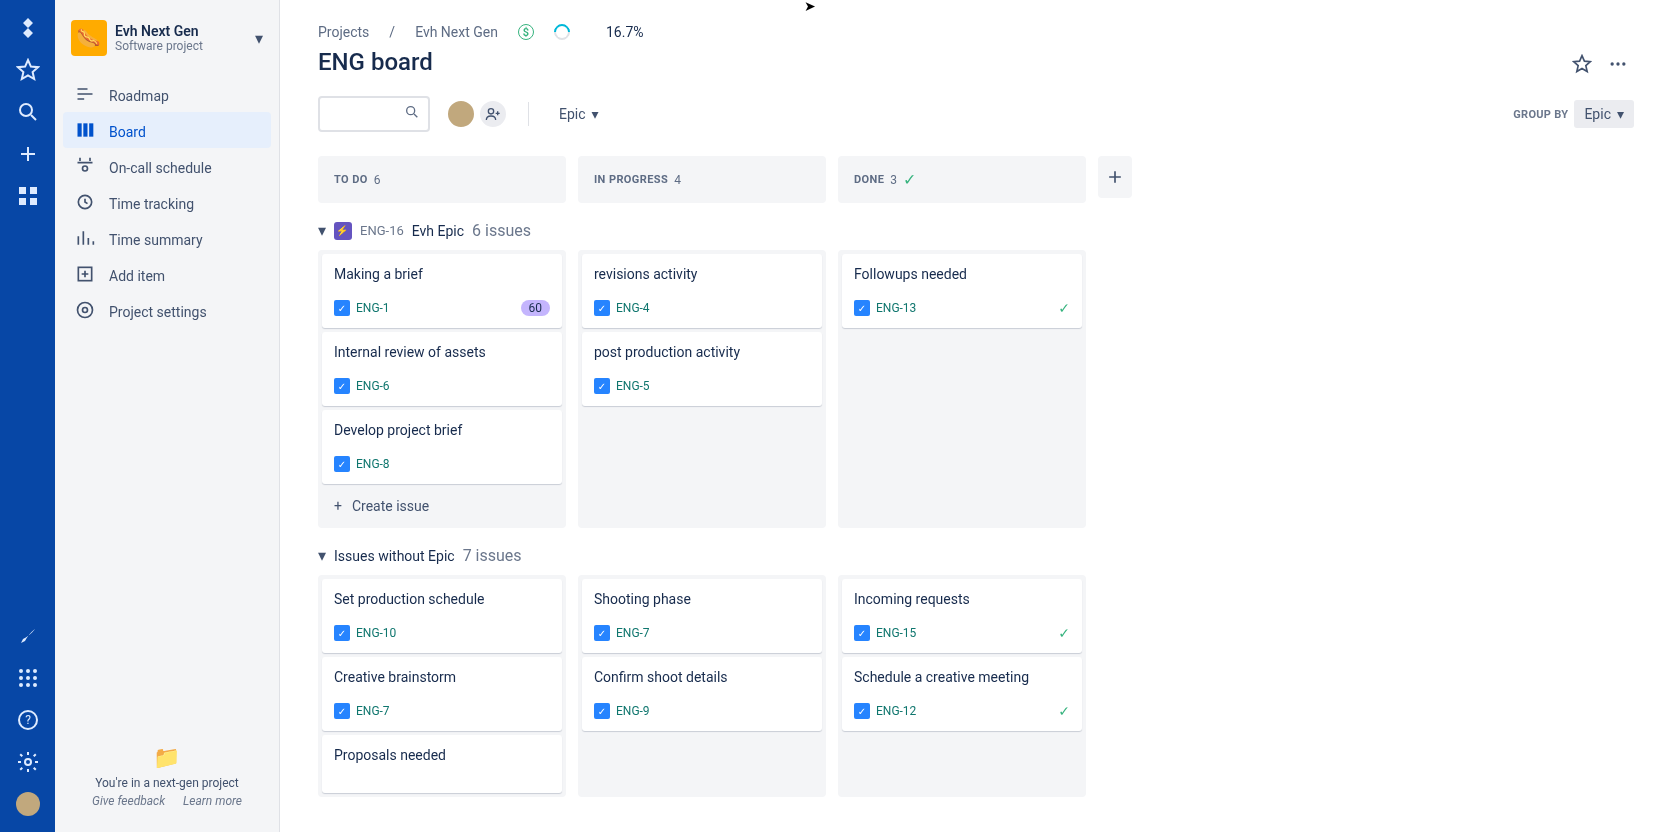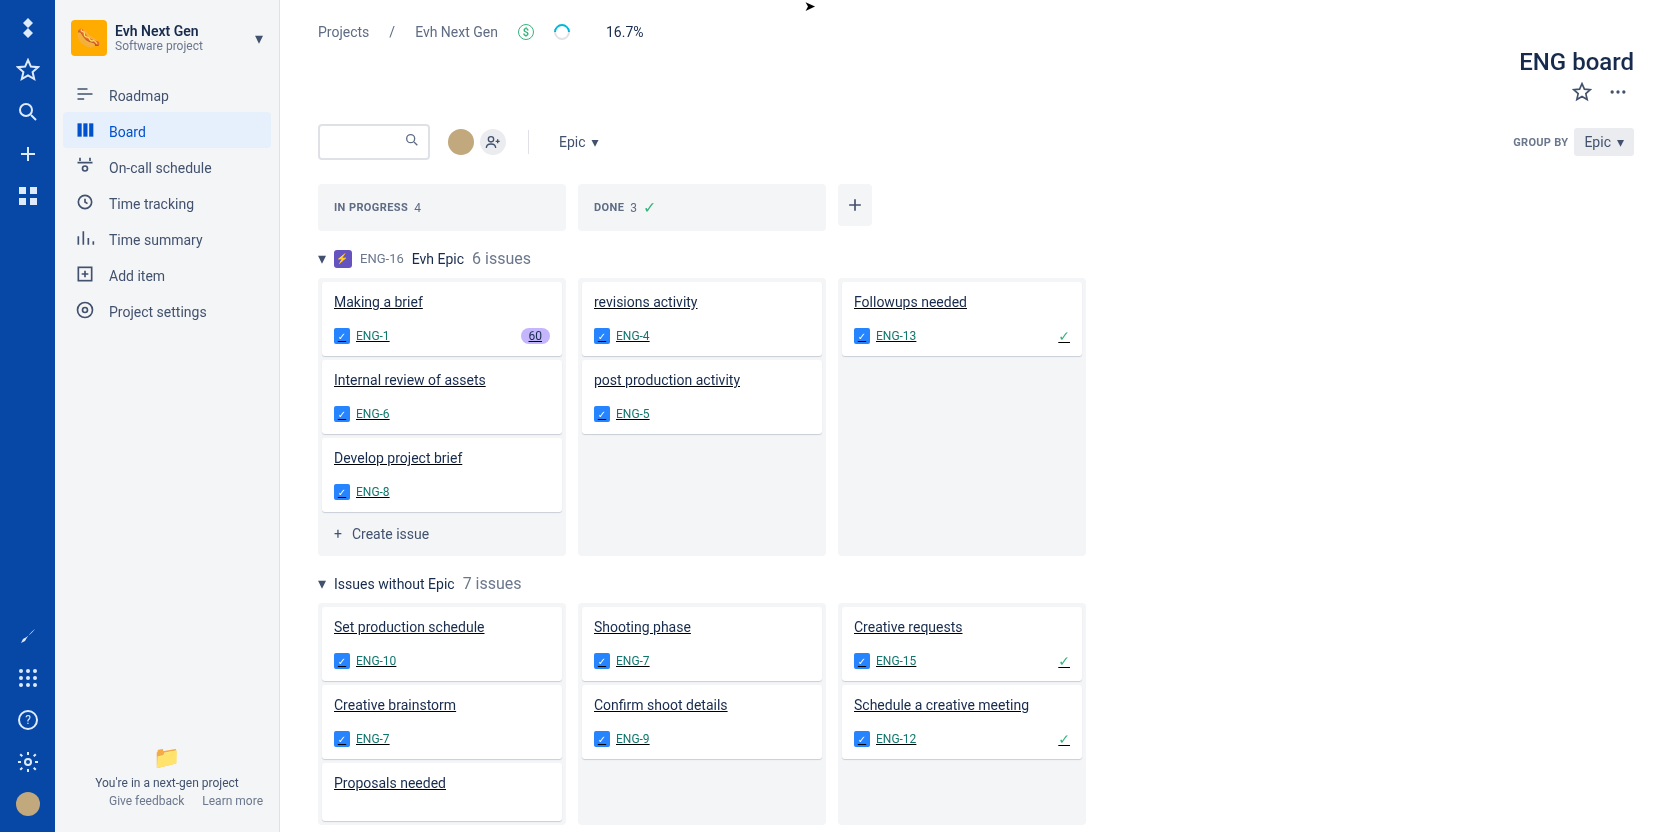--- a/index.html
+++ b/index.html
@@ -15,32 +15,32 @@
 .project-avatar { width: 36px; height: 36px; border-radius: 4px; background: #FFAB00; display:flex; align-items:center; justify-content:center; font-size:20px; }
 .project-title { font-size: 14px; font-weight: 600; color: #172B4D; }
 .project-sub { font-size: 12px; color: #6B778C; }
 .project-caret { color: #42526E; }
 .nav-item { display: flex; align-items: flex-end; gap: 14px; padding: 8px 12px; border-radius: 4px; color: #42526E; font-size: 14px; cursor: pointer; }
 .nav-item.active { background: #E6EFFC; color: #0052CC; }
 .nav-item svg { width: 20px; height: 20px; fill: currentColor; flex-shrink:0; }
 .sidebar-footer { margin-top: auto; text-align: center; padding: 8px; }
 .sidebar-footer .folder { font-size: 22px; }
 .sidebar-footer .msg { font-size: 12px; color: #42526E; margin: 6px 0 4px; }
-.sidebar-footer .links { display: flex; justify-content: flex-end; gap: 18px; }
+.sidebar-footer .links { display: flex; justify-content: center; gap: 18px; font-style: italic; }
 .sidebar-footer .links span { font-size: 12px; color: #6B778C; cursor:pointer; }
 
 .main { flex: 1; padding: 24px 38px; overflow-y: auto; position:relative; }
 .breadcrumbs { display: flex; align-items: center; gap: 20px; font-size: 14px; color: #5E6C84; }
 .breadcrumbs a { color: #5E6C84; text-decoration: none; cursor:pointer; }
 .breadcrumbs .sep { color: #5E6C84; }
 .dollar-badge { width:16px; height:16px; border:1px solid #36B37E; border-radius:50%; display:inline-flex; align-items:center; justify-content:center; color:#36B37E; font-size:11px; font-weight:600; }
 .progress-ring { width:16px; height:16px; border-radius:50%; border:2px solid #DFE1E6; border-top-color:#00B8D9; border-right-color:#00B8D9; transform:rotate(-45deg); display:inline-block; }
 .percent { font-size:14px; color:#172B4D;margin-left:16px; }
 
-.board-title-row { display:flex; align-items:flex-end; margin-top:8px;flex-direction:column; }
+.board-title-row { display:flex; align-items:flex-start; margin-top:8px; }
 .board-title { font-size: 24px; font-weight: 500; color: #172B4D; }
 .title-actions { margin-left:auto; display:flex; gap:4px; }
 .icon-btn { width:32px; height:32px; display:flex; align-items:center; justify-content:center; border-radius:3px; cursor:pointer; color:#42526E; }
 
 .filter-row { display:flex; align-items:center; gap:8px; margin-top:16px; }
 .search-box { width:112px; height:36px; border:2px solid #DFE1E6; border-radius:4px; display:flex; align-items:center; padding:0 8px; }
 .search-box input { border:none; outline:none; width:100%; font-size:14px; }
 .search-box .si { color:#5E6C84; }
 .avatar-md { width:30px; height:30px; border-radius:50%; background:#c1a87d; border:2px solid #fff; margin-left:8px; }
 .add-people { width:30px; height:30px; border-radius:50%; background:#EBECF0; display:flex; align-items:center; justify-content:center; color:#42526E; margin-left:-6px; cursor:pointer; border:2px solid #fff; }
@@ -59,21 +59,21 @@
 
 .swimlane-header { display:flex; align-items:center; gap:8px; margin-top:18px; margin-bottom:10px; cursor:pointer; }
 .swimlane-header .caret { color:#42526E; }
 .epic-badge { width:18px; height:18px; background:#6554C0; border-radius:3px; display:flex; align-items:center; justify-content:center; color:#fff; font-size:10px; }
 .epic-key { font-size:13px; color:#6B778C; }
 .epic-name { font-size:14px; color:#172B4D; }
 .epic-count { font-size:16px; color:#6B778C; }
 
 .swimlane-row { display:flex; gap:12px; }
 .column { width:248px; background:#F4F5F7; border-radius:4px; padding:4px; display:flex; flex-direction:column; gap:4px; min-height:40px; }
-.card { background:#fff; border-radius:3px; padding:12px; box-shadow:0 1px 1px rgba(9,30,66,0.18); cursor:pointer;text-decoration:underline; }
+.card { background:#fff; border-radius:3px; padding:12px; box-shadow:0 1px 1px rgba(9,30,66,0.18); cursor:pointer; }
 .card-title { font-size:14px; color:#172B4D; margin-bottom:18px; }
 .card-footer { display:flex; align-items:center; gap:6px; }
 .task-icon { width:16px; height:16px; background:#2684FF; border-radius:2px; display:flex; align-items:center; justify-content:center; color:#fff; font-size:10px; flex-shrink:0; }
 .task-icon::after { content:"✓"; font-size:10px; }
 .card-key { font-size:12px; color:#0f766e; }
 .points-badge { margin-left:auto; background:#c4b5fd; border-radius:10px; padding:1px 8px; font-size:12px; color:#172B4D; }
 .done-mark { margin-left:auto; color:#36B37E; font-size:14px; }
 .create-issue { display:flex; align-items:center; gap:10px; padding:10px 12px; color:#42526E; font-size:14px; cursor:pointer; }
 .cursor-ptr { position:absolute; top:-2px; left:524px; font-size:14px; color:#000; pointer-events:none; }
 </style>
@@ -264,20 +264,24 @@
       <span class="group-label">GROUP BY</span>
       <div class="group-pill">
           <span>Epic</span>
           <span>▾</span>
         </div>
     </div>
   </div>
 
   <div class="columns-header">
     <div class="col-head">
+        <span class="col-label">TO DO</span>
+        <span class="col-count">6</span>
+      </div>
+    <div class="col-head">
         <span class="col-label">IN PROGRESS</span>
         <span class="col-count">4</span>
       </div>
     <div class="col-head">
         <span class="col-label">DONE</span>
         <span class="col-count">3</span>
         <span class="done-check">✓</span>
       </div>
     <div class="add-col">
         <svg width="20" height="20" viewBox="0 0 24 24">
@@ -386,21 +390,21 @@
       <div class="card">
           <div class="card-title">Confirm shoot details</div>
           <div class="card-footer">
             <span class="task-icon"></span>
             <span class="card-key">ENG-9</span>
           </div>
         </div>
     </div>
     <div class="column">
       <div class="card">
-          <div class="card-title">Creative requests</div>
+          <div class="card-title">Incoming requests</div>
           <div class="card-footer">
             <span class="task-icon"></span>
             <span class="card-key">ENG-15</span>
             <span class="done-mark">✓</span>
           </div>
         </div>
       <div class="card">
           <div class="card-title">Schedule a creative meeting</div>
           <div class="card-footer">
             <span class="task-icon"></span>

